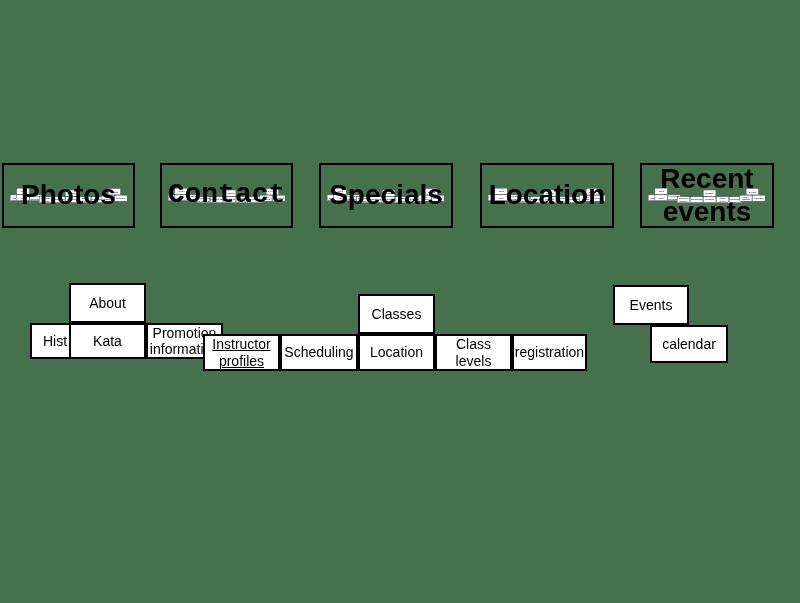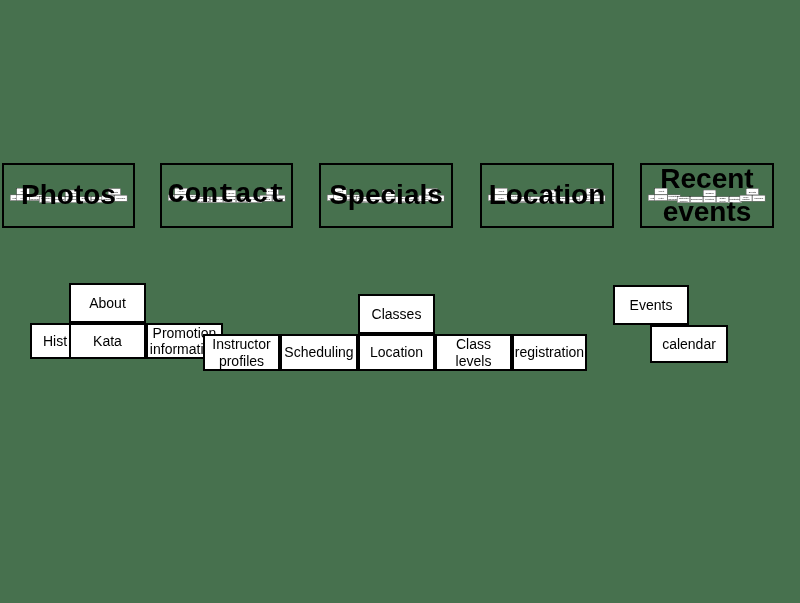--- a/index.html
+++ b/index.html
@@ -165,21 +165,21 @@
       </div>
     <div class="tab-title">Recent events</div>
   </div>
 
   <div id="sitemap-main" style="left: 30px; top: 267px; width: 698px; height: 88px;">
       <div class="node" style="left: 0px; top: 40px; width: 50px; height: 36px;">Hist</div>
       <div class="node" style="left: 39px; top: 0px; width: 77px; height: 40px;">About</div>
       <div class="node" style="left: 39px; top: 40px; width: 77px; height: 36px;">Kata</div>
       <div class="node" style="left: 116px; top: 40px; width: 77px; height: 36px;">Promotion
 information</div>
-      <div class="node" style="left: 173px; top: 51px; width: 77px; height: 37px;">Instructor
+      <div class="node" style="left: 173px; top: 51px; width: 77px; height: 37px; text-decoration: underline;">Instructor
 profiles</div>
       <div class="node" style="left: 250px; top: 51px; width: 78px; height: 37px;">Scheduling</div>
       <div class="node" style="left: 328px; top: 11px; width: 77px; height: 40px;">Classes</div>
       <div class="node" style="left: 328px; top: 51px; width: 77px; height: 37px;">Location</div>
       <div class="node" style="left: 405px; top: 51px; width: 77px; height: 37px;">Class levels</div>
       <div class="node" style="left: 482px; top: 51px; width: 75px; height: 37px;">registration</div>
       <div class="node" style="left: 583px; top: 2px; width: 76px; height: 40px;">Events</div>
       <div class="node" style="left: 620px; top: 42px; width: 78px; height: 38px;">calendar</div>
     </div>
 

